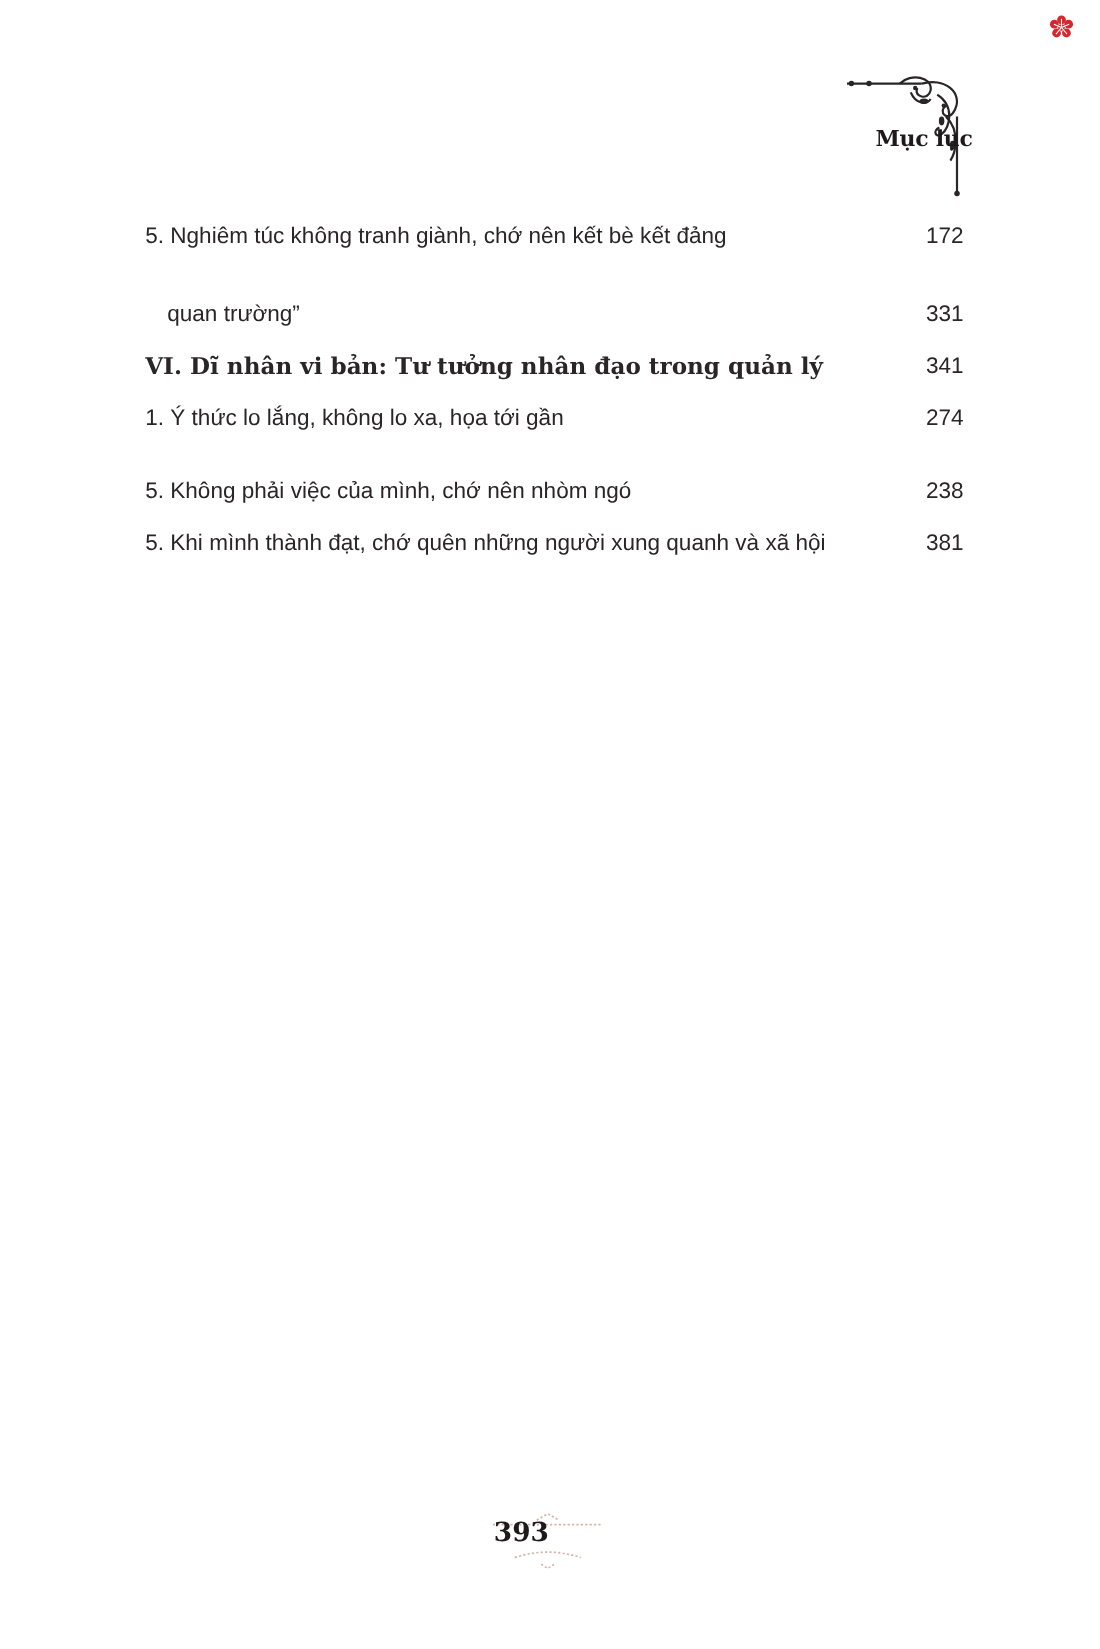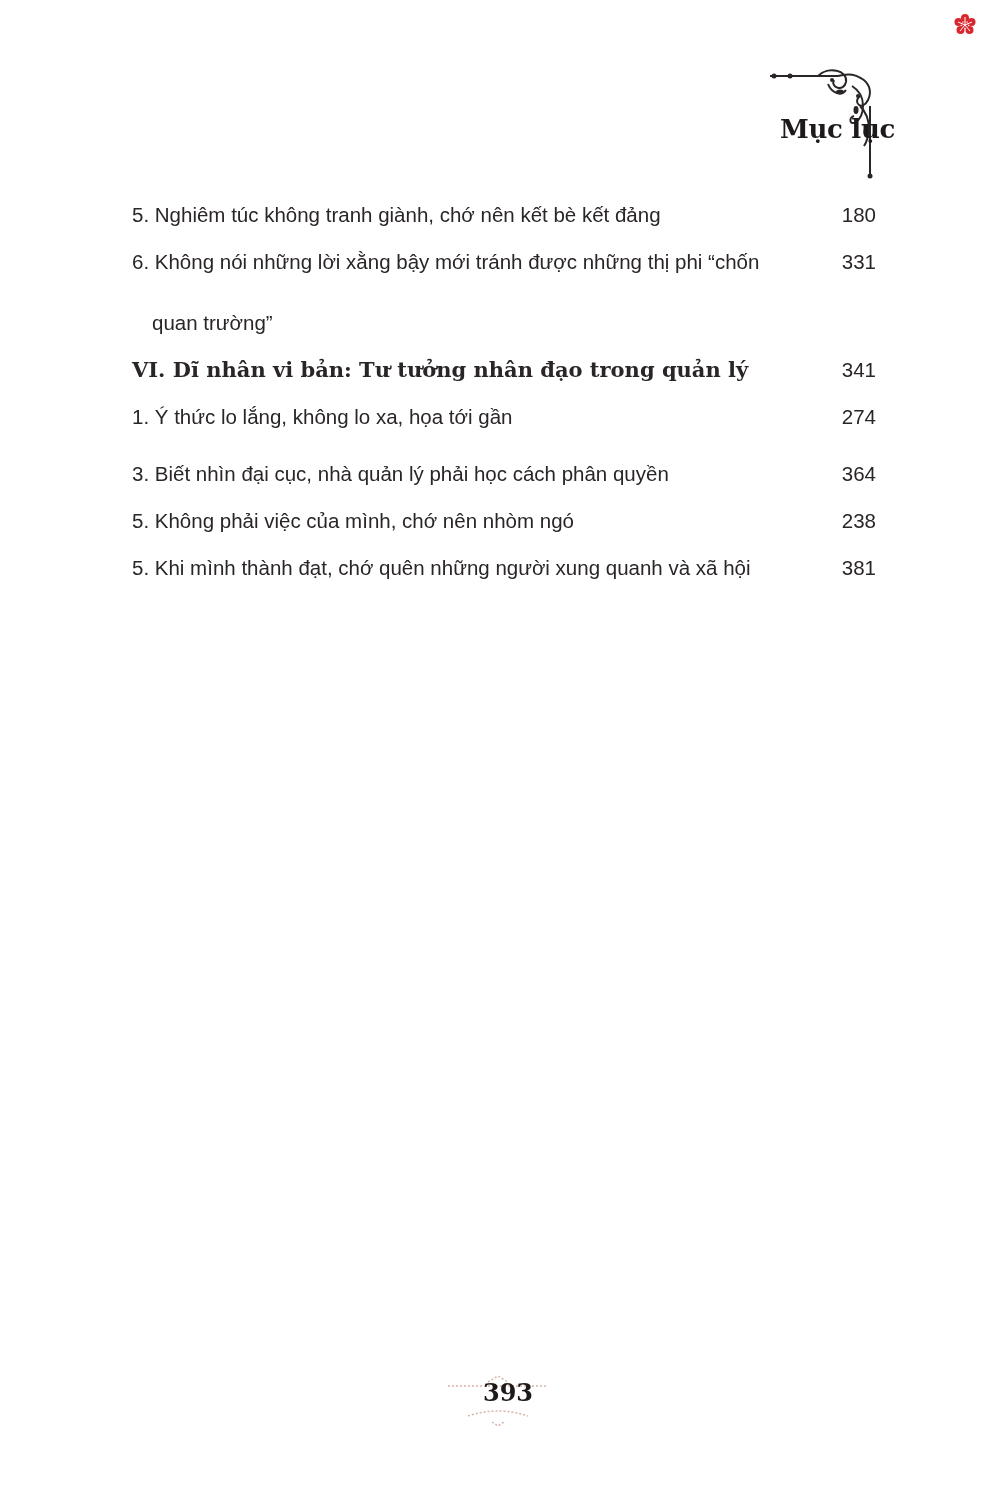--- a/index.html
+++ b/index.html
@@ -3,33 +3,33 @@
 <meta charset="utf-8">
 <style>
   html, body { margin: 0; padding: 0; }
   body {
     width: 1000px; height: 1499px; background: #ffffff; position: relative; overflow: hidden;
     font-family: "Liberation Sans", "DejaVu Sans", sans-serif; color: #2a2526;
   }
   .corner-mark { position: absolute; left: 952px; top: 12px; width: 26px; height: 26px; }
   .ornament { position: absolute; left: 768px; top: 66px; width: 112px; height: 115px; }
   .section-title {
-    position: absolute; left: 780px; top: 114px; font-size: 26px; font-weight: bold;
+    position: absolute; left: 796px; top: 114px; font-size: 20px; font-weight: bold;
     font-family: "DejaVu Serif", serif; color: #1e1a1b; letter-spacing: -0.3px;
   }
   .toc { position: absolute; left: 132px; top: 196px; width: 744px; }
   .entry { position: relative; font-size: 20.5px; line-height: 37px; padding-right: 80px; }
   .entry .num { position: absolute; right: 0; bottom: 0; font-size: 20.5px; }
   .entry .num.top { top: 0; bottom: auto; }
   .entry .text { display: block; }
   .entry .indent { padding-left: 20px; display: block; margin-top: 24px; }
   .entry.heading .text { font-weight: bold; font-family: "DejaVu Serif", serif; font-size: 21px; }
   .gap { height: 10px; }
   .page-number {
-    position: absolute; left: 458px; top: 1378px; width: 100px; text-align: center;
+    position: absolute; left: 424px; top: 1378px; width: 100px; text-align: center;
     font-family: "DejaVu Serif", serif; font-weight: bold; font-size: 24px; color: #1e1a1b;
   }
   .page-orn { position: absolute; left: 448px; top: 1376px; width: 100px; height: 50px; }
 </style>
 </head>
 <body>
 
 <svg class="corner-mark" viewBox="0 0 26 26">
   <g fill="#d9262e">
     <circle cx="13" cy="6" r="4"></circle>
@@ -68,44 +68,39 @@
     <circle cx="64" cy="14" r="2"></circle>
       <circle cx="90" cy="30" r="2"></circle>
   </g>
 </svg>
 
 <div class="section-title">Mục lục</div>
 
 <div class="toc">
   <div class="entry">
     <span class="text">5. Nghiêm túc không tranh giành, chớ nên kết bè kết đảng</span>
-    <span class="num">180</span>
+    <span class="num">172</span>
   </div>
   <div class="gap"></div>
   <div class="entry">
-    <span class="text">6. Không nói những lời xằng bậy mới tránh được những thị phi “chốn</span>
     <span class="indent">quan trường”</span>
     <span class="num top">331</span>
   </div>
   <div class="gap"></div>
   <div class="entry heading">
     <span class="text">VI. Dĩ nhân vi bản: Tư tưởng nhân đạo trong quản lý</span>
     <span class="num">341</span>
   </div>
   <div class="gap"></div>
   <div class="entry">
     <span class="text">1. Ý thức lo lắng, không lo xa, họa tới gần</span>
     <span class="num">274</span>
   </div>
   <div class="gap"></div>
   <div class="gap"></div>
-  <div class="entry">
-    <span class="text">3. Biết nhìn đại cục, nhà quản lý phải học cách phân quyền</span>
-    <span class="num">364</span>
-  </div>
   <div class="gap"></div>
   <div class="entry">
     <span class="text">5. Không phải việc của mình, chớ nên nhòm ngó</span>
     <span class="num">238</span>
   </div>
   <div class="gap"></div>
   <div class="entry">
     <span class="text">5. Khi mình thành đạt, chớ quên những người xung quanh và xã hội</span>
     <span class="num">381</span>
   </div>

